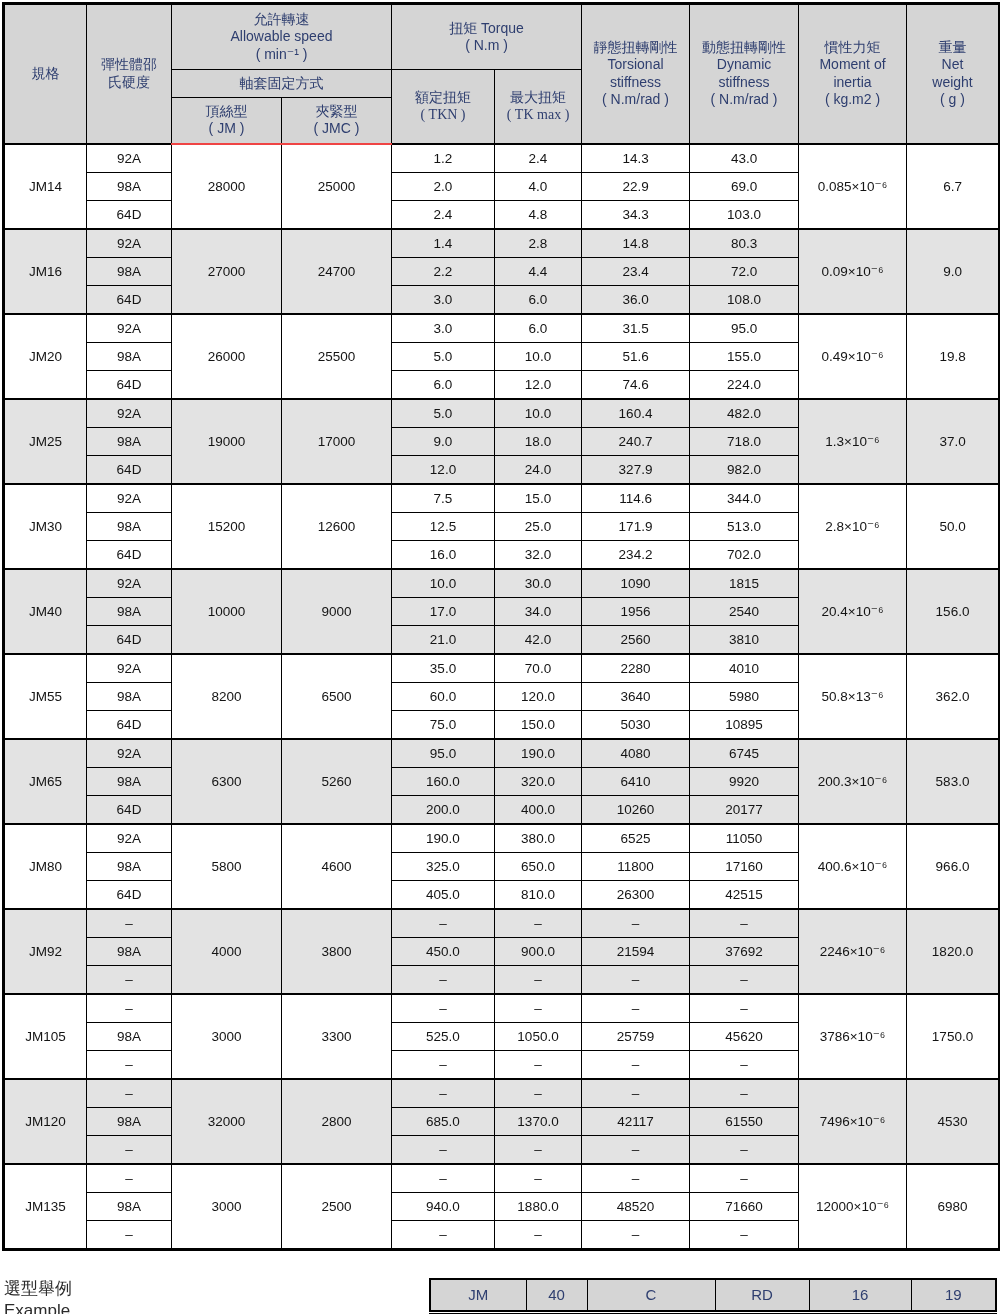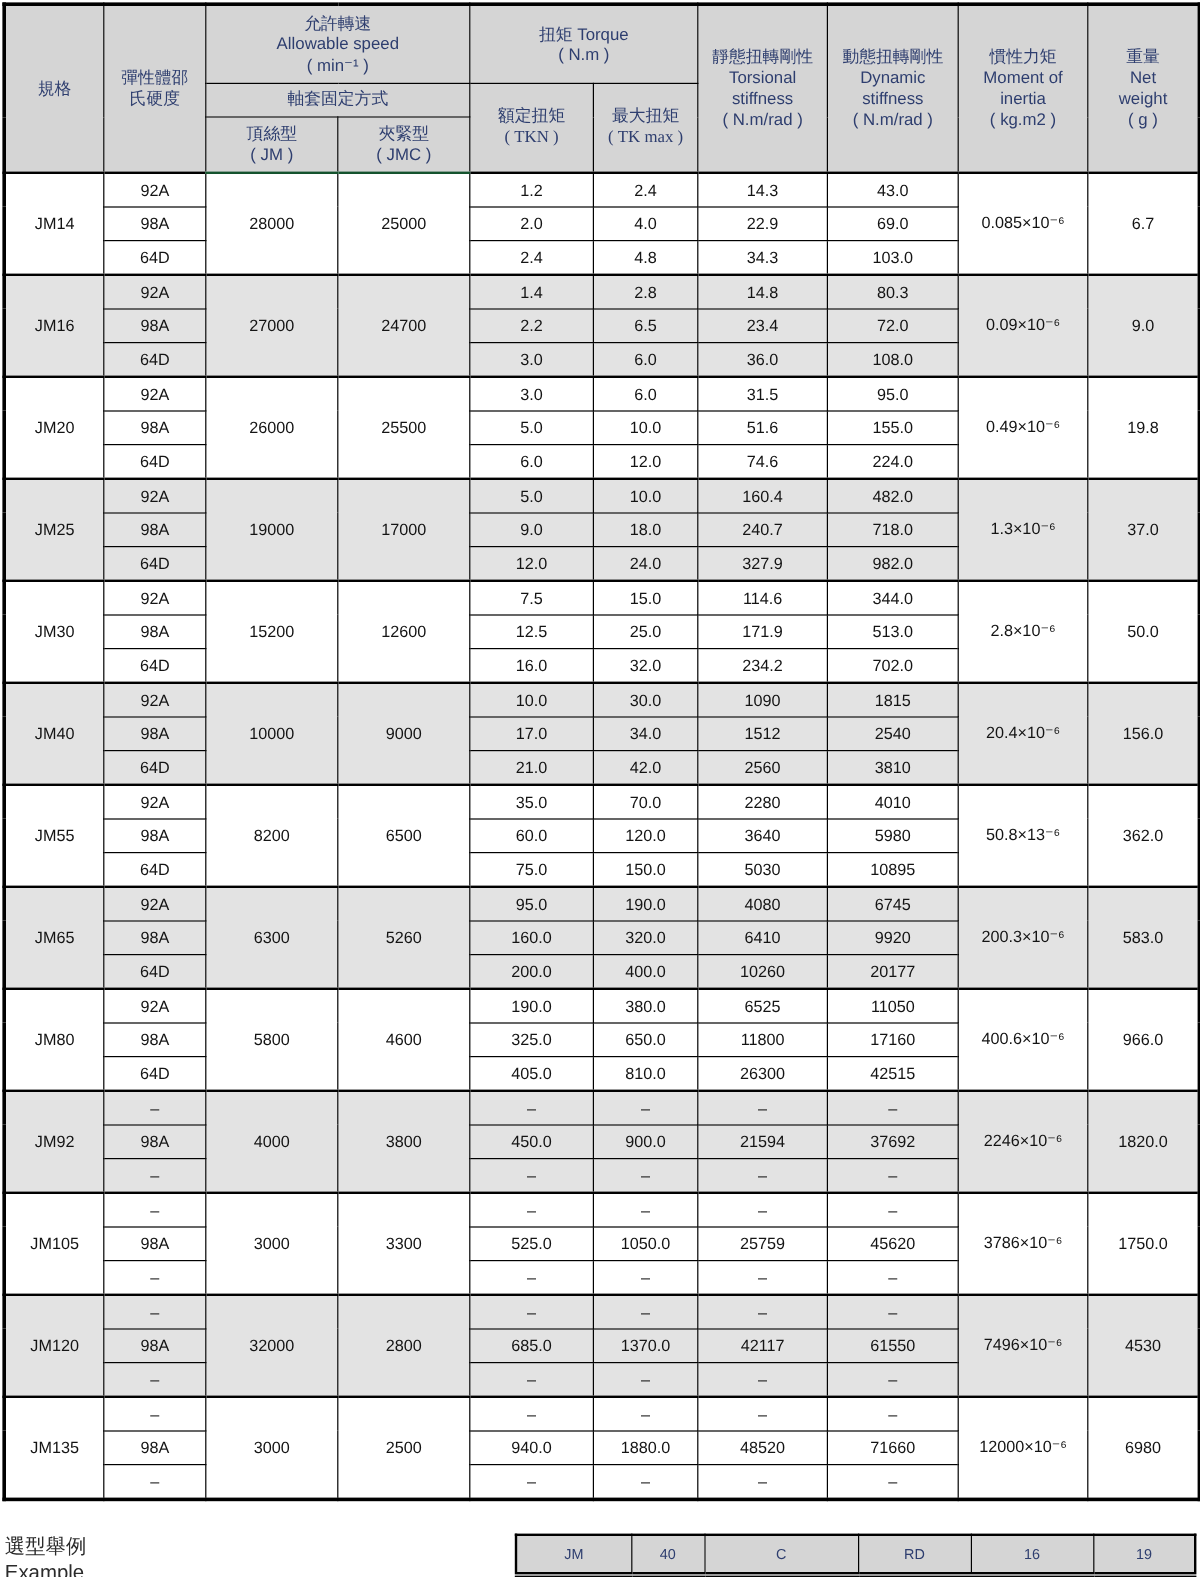--- a/index.html
+++ b/index.html
@@ -35,21 +35,21 @@
     background: #d5d5d5;
     color: #2e3e6f;
     font-weight: normal;
     font-size: 14px;
     line-height: 1.25;
     white-space: pre-line;
   }
   table.spec-table thead tr.h-r1 { height: 66px; }
   table.spec-table thead tr.h-r2 { height: 28px; font-family: Liberation Serif, serif; }
   table.spec-table thead tr.h-r3 { height: 46px; }
-  table.spec-table thead tr.h-r3 th { border-bottom: 2px solid #14532d; }
+  table.spec-table thead tr.h-r3 th { border-bottom: 2px solid #ef4444; }
   table.spec-table tbody td {
     color: #141414;
     font-size: 13.5px;
     height: 27px;
     background: #ffffff;
   }
   table.spec-table tbody tr.group-start td { border-top: 2px solid #000000; }
   table.spec-table tbody tr.shaded td { background: #e3e3e3; }
   
   .bottom-row {
@@ -74,21 +74,21 @@
   table.example-table td {
     border: 1px solid #000000;
     text-align: center;
     vertical-align: middle;
     padding: 0 2px;
     overflow: hidden;
   }
   table.example-table tr.ex-head td {
     background: #d5d5d5;
     color: #2e3e6f;
-    font-size: 12px;
+    font-size: 15px;
     height: 30px;
     border-bottom: 5px double #000000;
     margin-top: 20px;
   }
   table.example-table tr.ex-body td {
     background: #ffffff;
     color: #141414;
     font-size: 15px;
     height: 36px;
   }
@@ -194,21 +194,21 @@
           <td>1.4</td>
           <td>2.8</td>
           <td>14.8</td>
           <td>80.3</td>
           <td rowspan="3">0.09×10⁻⁶</td>
           <td rowspan="3">9.0</td>
         </tr>
         <tr class="shaded">
           <td>98A</td>
           <td>2.2</td>
-          <td>6.5</td>
+          <td>4.4</td>
           <td>23.4</td>
           <td>72.0</td>
         </tr>
         <tr class="shaded">
           <td>64D</td>
           <td>3.0</td>
           <td>6.0</td>
           <td>36.0</td>
           <td>108.0</td>
         </tr>
@@ -299,21 +299,21 @@
           <td>30.0</td>
           <td>1090</td>
           <td>1815</td>
           <td rowspan="3">20.4×10⁻⁶</td>
           <td rowspan="3">156.0</td>
         </tr>
         <tr class="shaded">
           <td>98A</td>
           <td>17.0</td>
           <td>34.0</td>
-          <td>1512</td>
+          <td>1956</td>
           <td>2540</td>
         </tr>
         <tr class="shaded">
           <td>64D</td>
           <td>21.0</td>
           <td>42.0</td>
           <td>2560</td>
           <td>3810</td>
         </tr>
         <tr class="group-start">

